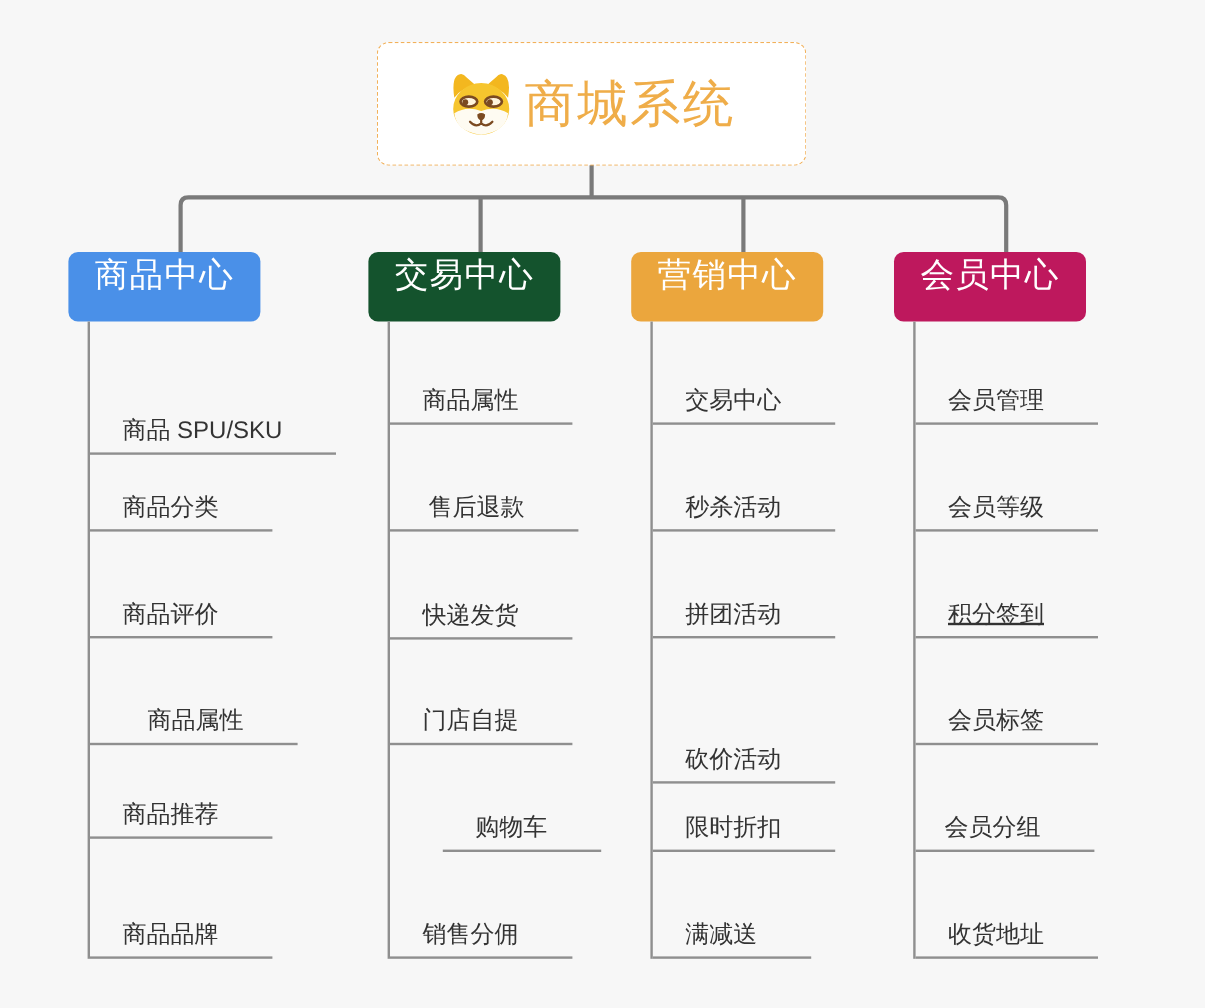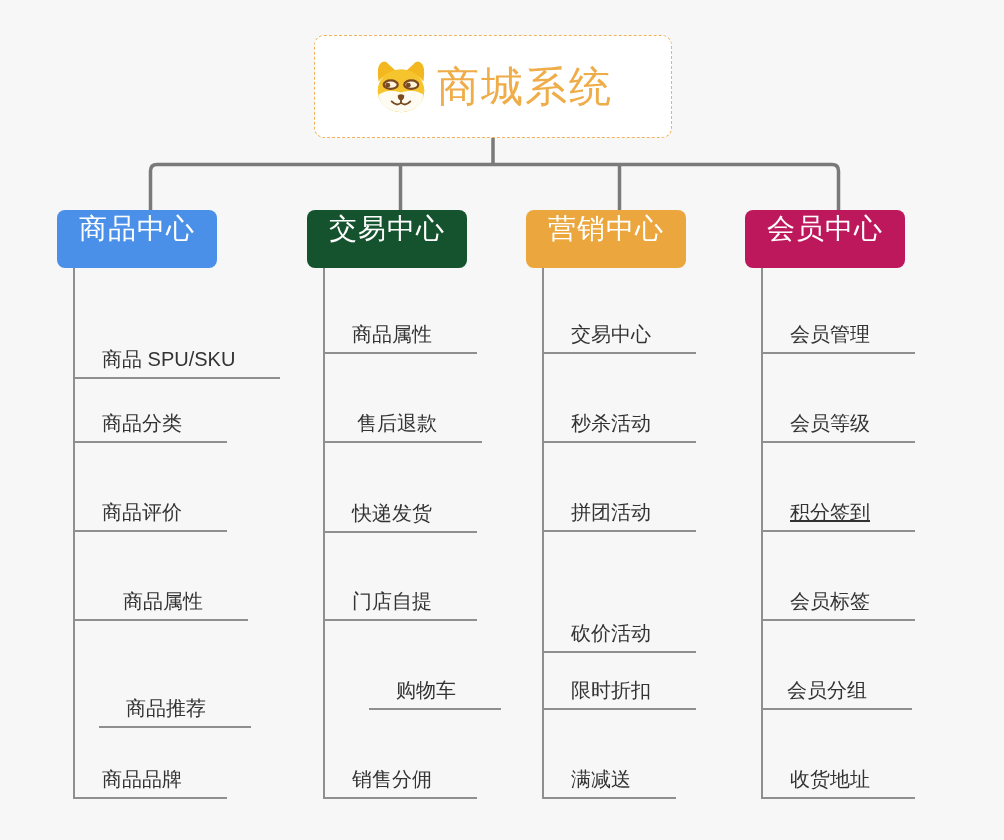--- a/index.html
+++ b/index.html
@@ -77,21 +77,21 @@
   <div id="branches">
   <div class="branch">
     <div class="branch-header" style="left: 57px; background: rgb(74, 144, 232);">
       <span class="branch-label">商品中心</span>
     </div>
     <div class="branch-children" style="left: 73px;">
           <div class="child-item" style="top: 47.5px; margin-top: 25px;">商品 SPU/SKU</div>
           <div class="child-item" style="top: 136.5px;">商品分类</div>
           <div class="child-item" style="top: 225.5px;">商品评价</div>
           <div class="child-item" style="top: 314.5px; padding-left: 48px;">商品属性</div>
-          <div class="child-item" style="top: 422px; margin-left: 24px;">商品推荐</div>
+          <div class="child-item" style="top: 393px;">商品推荐</div>
           <div class="child-item" style="top: 492.5px;">商品品牌</div>
         </div>
   </div>
 
   <div class="branch">
     <div class="branch-header" style="left: 307px; background: #14532d;">
       <span class="branch-label">交易中心</span>
     </div>
     <div class="branch-children" style="left: 323px;">
           <div class="child-item" style="top: 47.5px;">商品属性</div>

